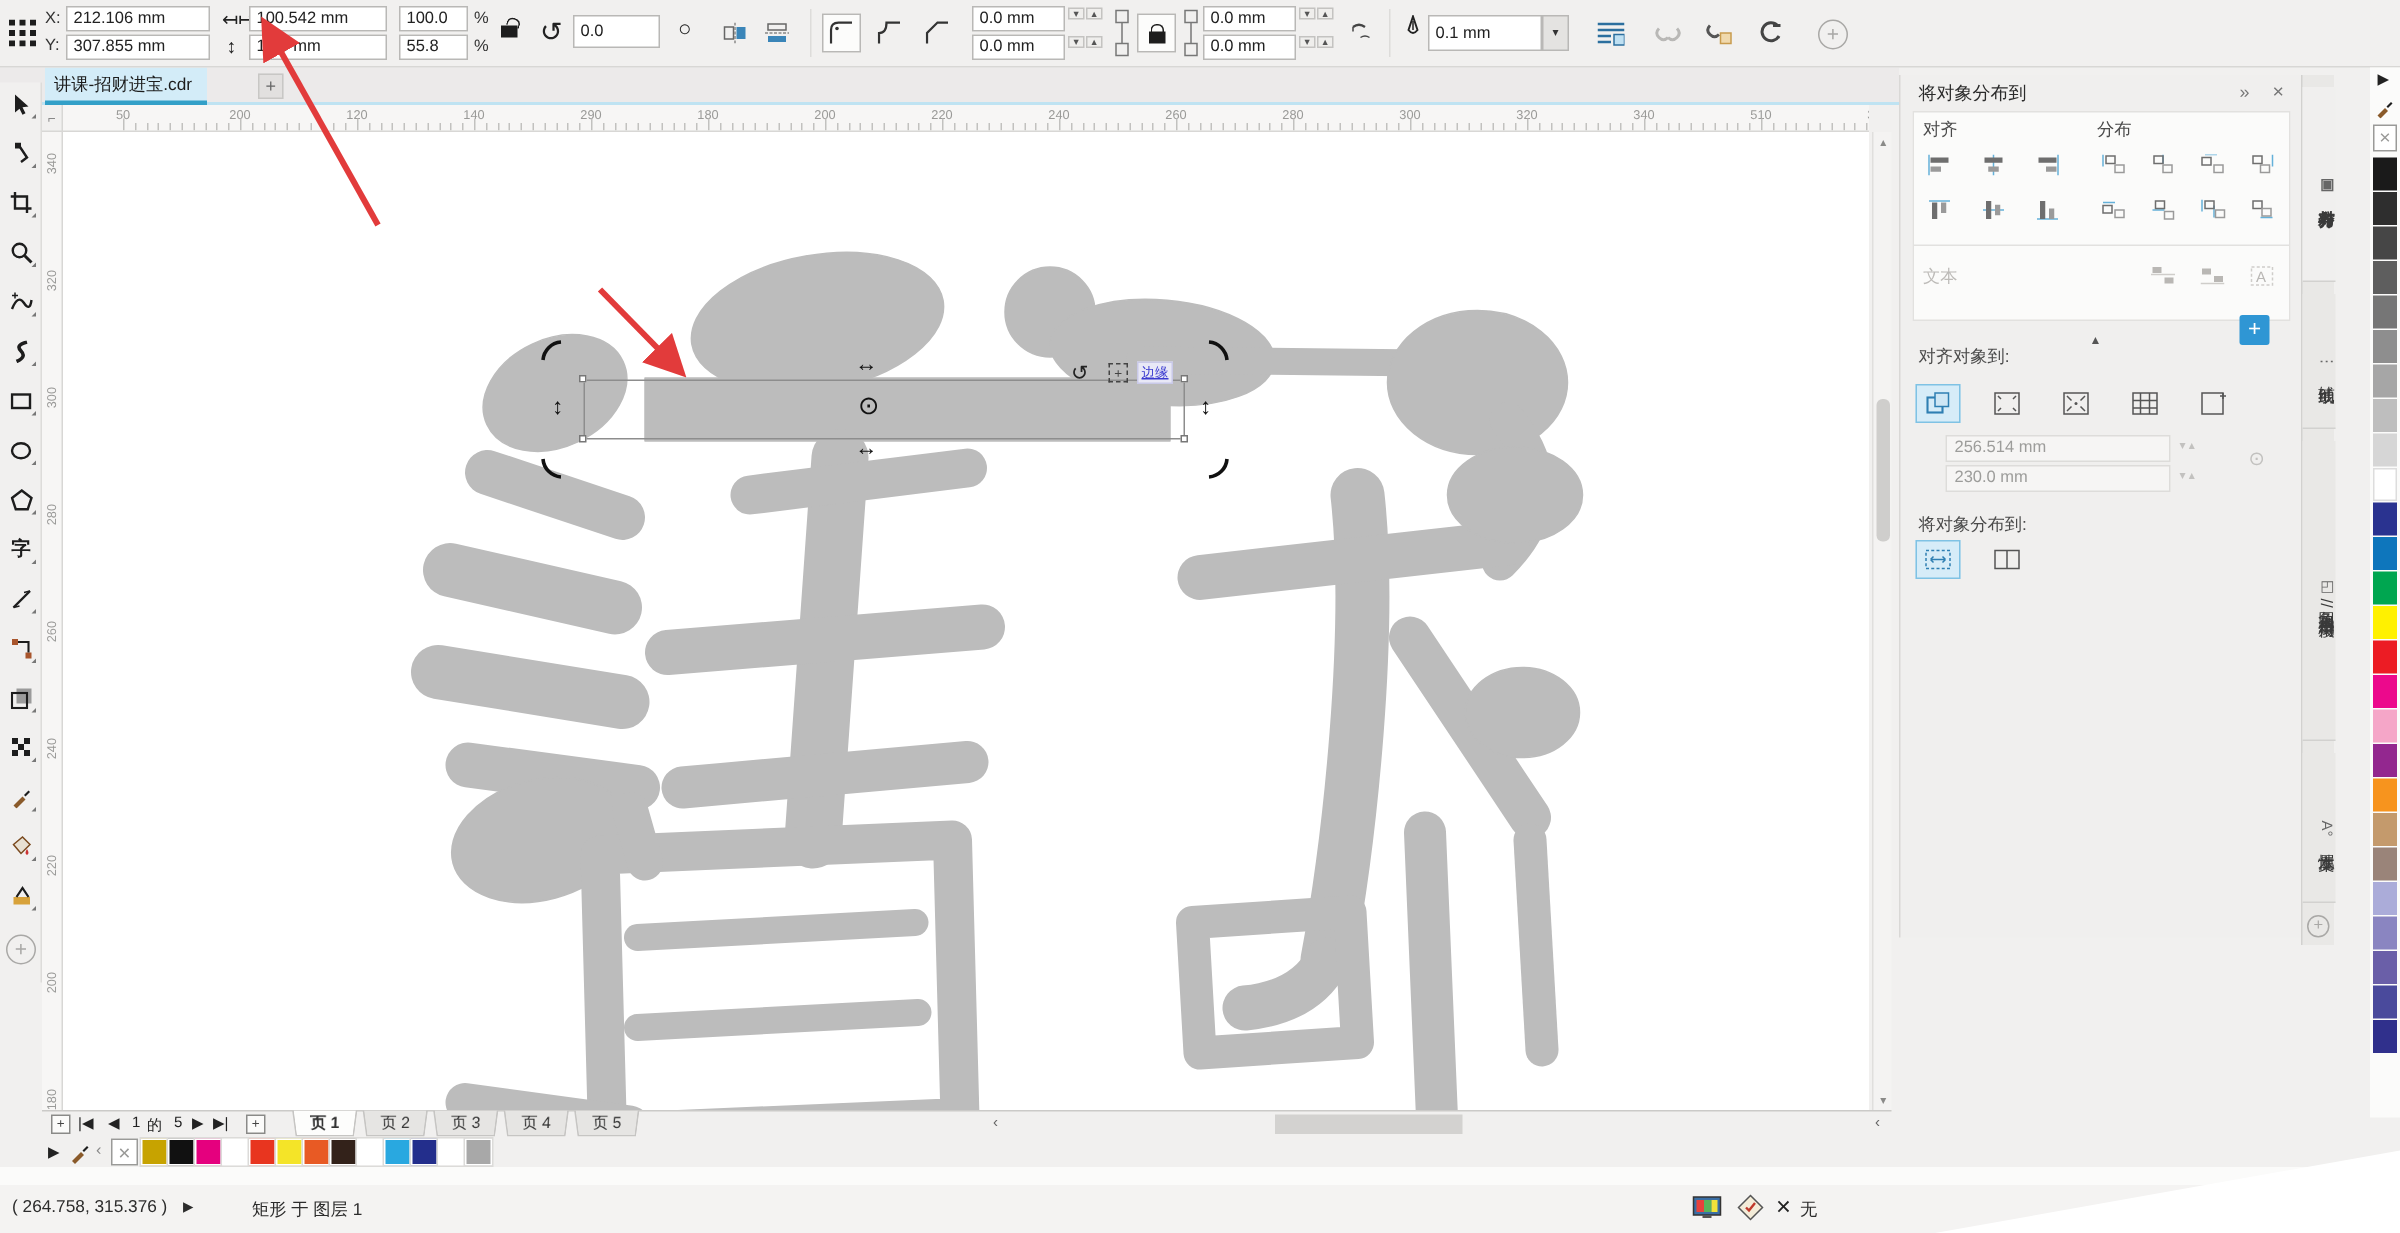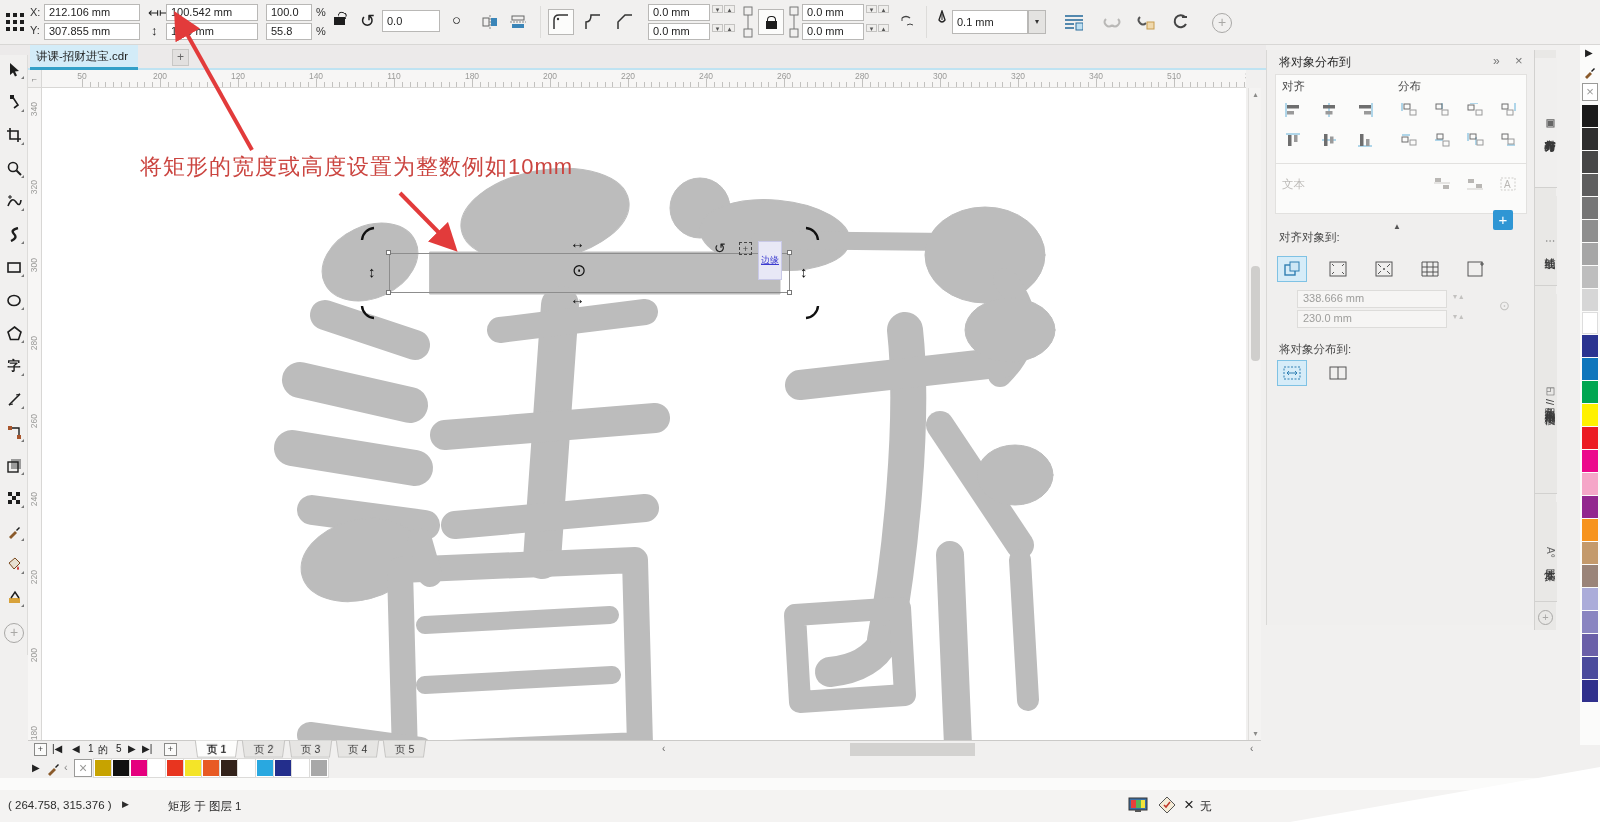--- a/index.html
+++ b/index.html
@@ -65,21 +65,21 @@
   #annotation { position:absolute; left:98px; top:64px; font-size:22px;
     color:#cb4540; letter-spacing:1px; white-space:nowrap; }
 
   
   #sel-rect { position:absolute; left:347px; top:165px; width:401px; height:40px;
     border:1px solid #8d8d8d; }
   .hsq { position:absolute; width:5px; height:5px; background:#fff; border:1px solid #777; }
   .sel-glyph { position:absolute; color:#111; font-weight:bold; }
   .arc-handle { position:absolute; width:16px; height:16px; }
   #snap-label { position:absolute; left:716px; top:153px; font-size:9px; color:#3b3bd0;
-    text-decoration:underline; background:#e8e8f6; padding:12px 2px; border:1px solid #c9c9e8;font-family:Liberation Serif, serif; }
+    text-decoration:underline; background:#e8e8f6; padding:0 2px; border:1px solid #c9c9e8;font-family:Liberation Serif, serif; }
   #float-rotate { position:absolute; left:672px; top:152px; font-size:14px; color:#222; }
   #float-move { position:absolute; left:697px; top:154px; width:13px; height:13px;
     border:1px dashed #444; font-size:9px; line-height:12px; text-align:center; color:#444; }
 
   
   #vscroll { position:absolute; left:1248px; top:88px; width:13px; height:652px;
     background:#f4f3f2; border-left:1px solid #e0dfdd; z-index:3; }
   #vscroll .thumb { position:absolute; left:2px; top:178px; width:9px; height:95px;
     background:#cfcecc; border-radius:4px; }
   .scroll-arrow { position:absolute; width:13px; font-size:8px; color:#8a8a88; text-align:center; }
@@ -335,21 +335,21 @@
     <span class="hmark" style="left: 274px; height: 8px;"></span>
     <span class="hmark" style="left: 281.8px;"></span>
     <span class="hmark" style="left: 289.6px;"></span>
     <span class="hmark" style="left: 297.4px;"></span>
     <span class="hmark" style="left: 305.2px;"></span>
     <span class="hmark" style="left: 313px;"></span>
     <span class="hmark" style="left: 320.8px;"></span>
     <span class="hmark" style="left: 328.6px;"></span>
     <span class="hmark" style="left: 336.4px;"></span>
     <span class="hmark" style="left: 344.2px;"></span>
-    <span class="htick" style="left: 352px;">110</span>
+    <span class="htick" style="left: 352px;">290</span>
     <span class="hmark" style="left: 352px; height: 8px;"></span>
     <span class="hmark" style="left: 359.8px;"></span>
     <span class="hmark" style="left: 367.6px;"></span>
     <span class="hmark" style="left: 375.4px;"></span>
     <span class="hmark" style="left: 383.2px;"></span>
     <span class="hmark" style="left: 391px;"></span>
     <span class="hmark" style="left: 398.8px;"></span>
     <span class="hmark" style="left: 406.6px;"></span>
     <span class="hmark" style="left: 414.4px;"></span>
     <span class="hmark" style="left: 422.2px;"></span>
@@ -631,21 +631,20 @@
       <path d="M338,672 L318,702" stroke-width="22" fill="none"></path>
       <path d="M598,664 L623,697" stroke-width="20" fill="none"></path>
       <path d="M753,527 L858,520 L863,607 L758,614 Z" stroke-width="22" fill="none"></path>
       <path d="M908,467 L916,657" stroke-width="28" fill="none"></path>
       <path d="M978,472 L986,612" stroke-width="22" fill="none"></path>
       <path d="M268,647 L378,662" stroke-width="26" fill="none"></path>
       <path d="M378,452 L388,487" stroke-width="24" fill="none"></path>
     </g>
   </svg>
 
-  <div id="annotation">将矩形的宽度或高度设置为整数例如10mm</div>
 
   <div id="sel-rect"></div>
   <div class="hsq" style="left:344px;top:162px"></div>
   <div class="hsq" style="left:745px;top:162px"></div>
   <div class="hsq" style="left:344px;top:202px"></div>
   <div class="hsq" style="left:745px;top:202px"></div>
 
   <svg class="arc-handle" style="left:318px;top:138px" viewBox="0 0 16 16">
       <path d="M14,2 A13,13 0 0 0 2,14" fill="none" stroke="#111" stroke-width="2.4"></path>
     </svg>
@@ -852,21 +851,21 @@
         <path d="M1,1 h16 v14 h-16 z M1,6 h16 M1,11 h16 M6,1 v14 M12,1 v14" fill="none" stroke="#555"></path>
       </svg>
     </div>
   <div class="ibtn big" style="left:194px;top:206px">
       <svg width="18" height="16" viewBox="0 0 18 16">
         <rect x="1" y="1" width="14" height="14" fill="none" stroke="#555"></rect>
         <path d="M13,3 h4 M15,1 v4" stroke="#555"></path>
       </svg>
     </div>
 
-  <div class="dock-field" style="left:30px;top:240px">338.666 mm</div>
+  <div class="dock-field" style="left:30px;top:240px">256.514 mm</div>
   <div class="dock-field" style="left:30px;top:260px">230.0 mm</div>
   <span class="abs" style="left:186px;top:242px;font-size:8px;color:#c2c1bf">▾ ▴</span>
   <span class="abs" style="left:186px;top:262px;font-size:8px;color:#c2c1bf">▾ ▴</span>
   <span class="abs" style="left:232px;top:248px;font-size:13px;color:#c2c1bf">⊙</span>
 
   <span class="sec-label" style="left:12px;top:292px">将对象分布到:</span>
   <div class="ibtn big active" style="left:10px;top:310px">
       <svg width="18" height="14" viewBox="0 0 18 14">
         <rect x="1" y="1" width="16" height="12" fill="none" stroke="#2f7fb2" stroke-dasharray="2 1.5"></rect>
         <path d="M4,7 h10 M4,7 l2,-2 M4,7 l2,2 M14,7 l-2,-2 M14,7 l-2,2" stroke="#2f7fb2" fill="none"></path>

